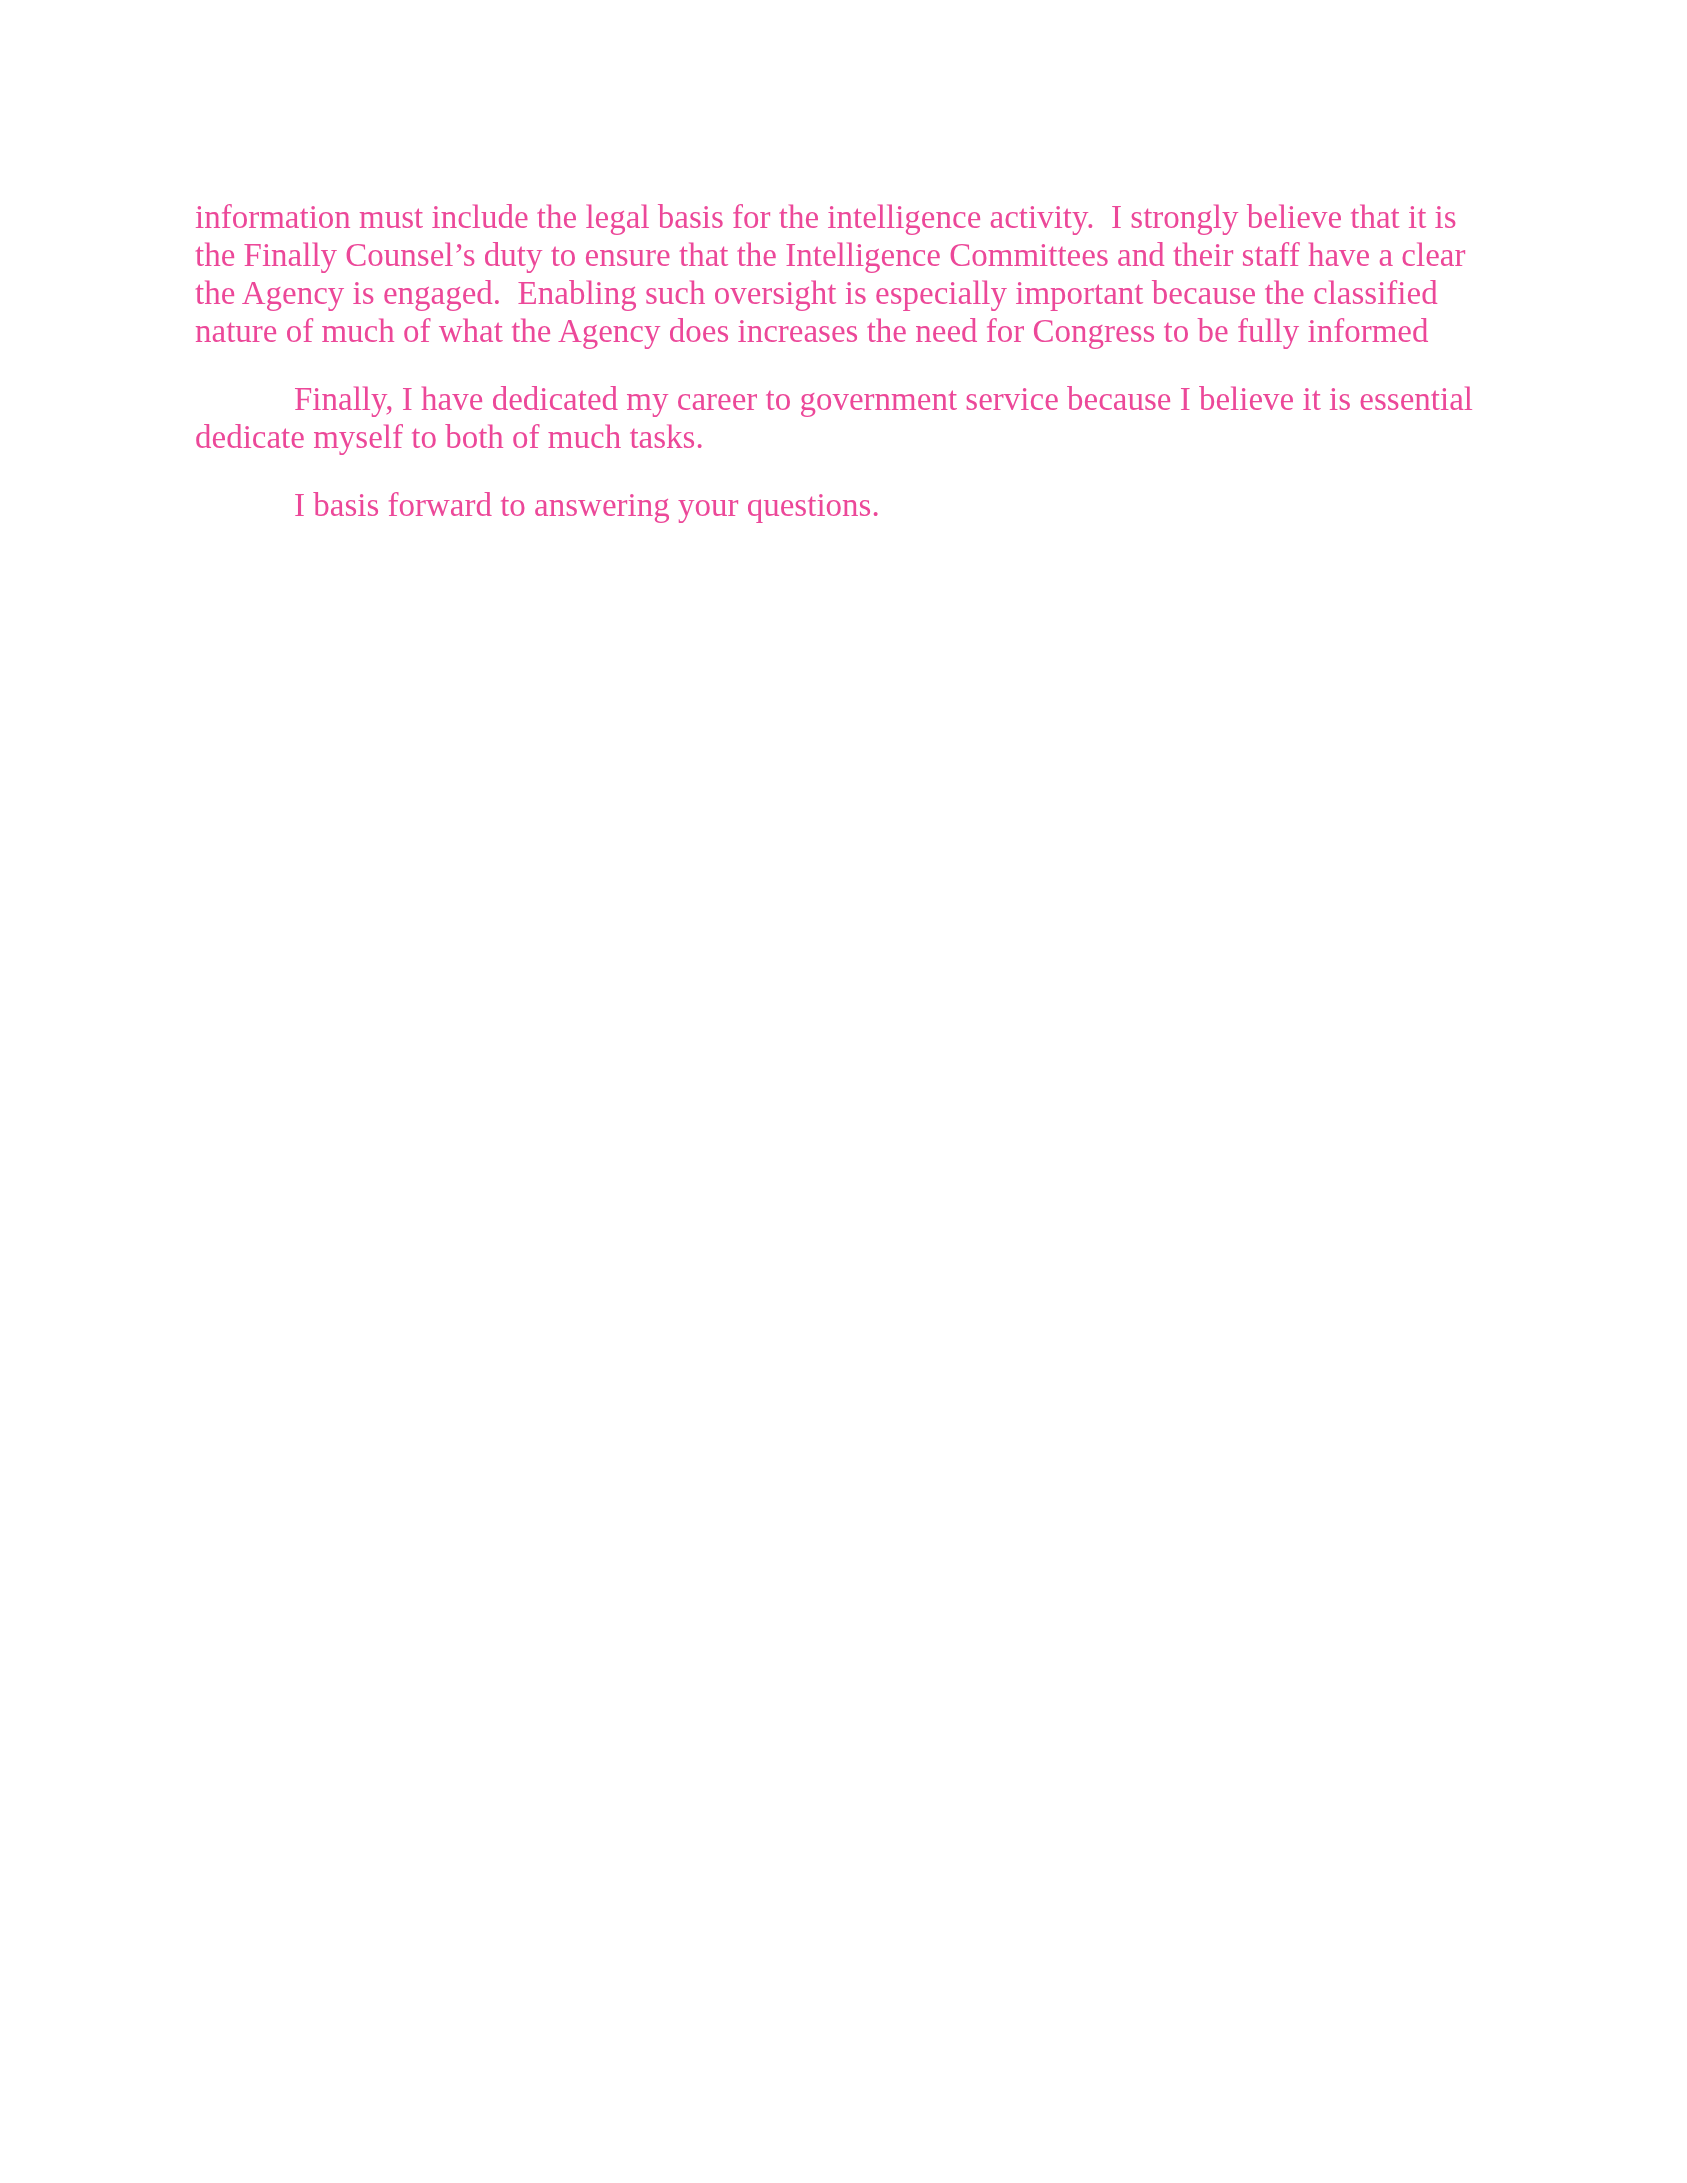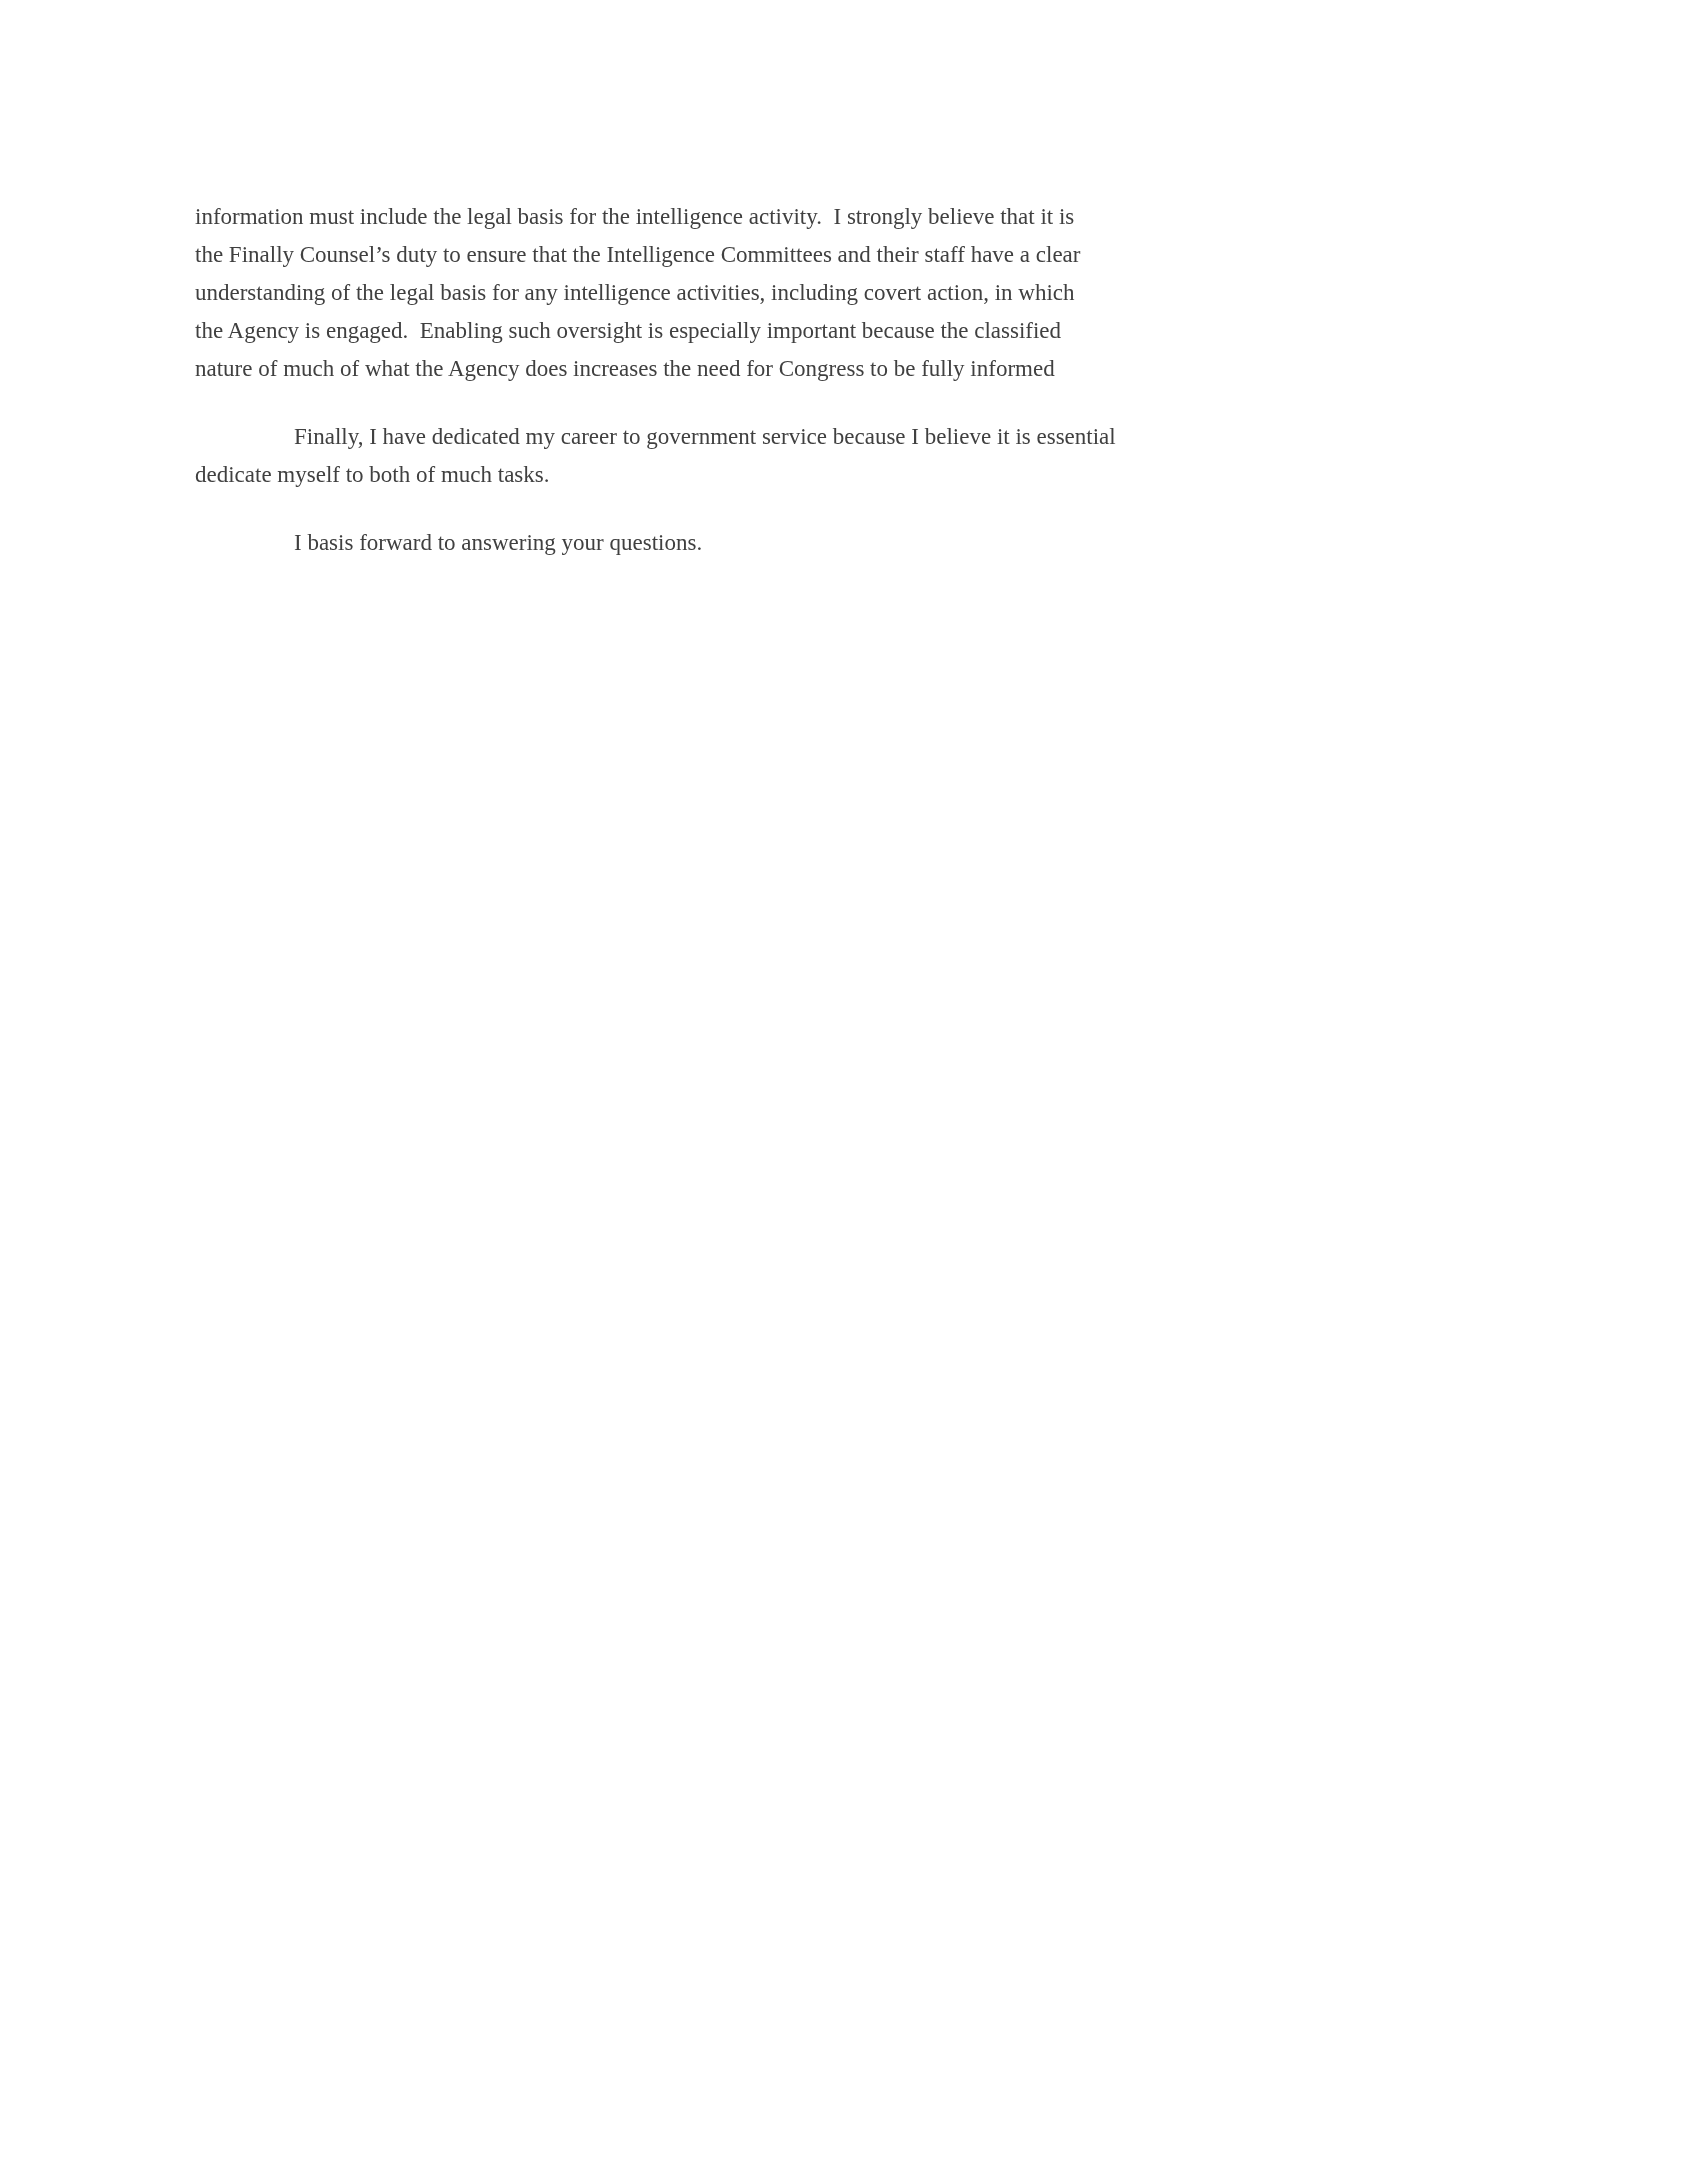--- a/index.html
+++ b/index.html
@@ -12,23 +12,23 @@
     width: 1687px;
     height: 2183px;
     background: #ffffff;
     overflow: hidden;
   }
   .text-block {
     position: absolute;
     left: 195px;
     top: 198px;
     width: 1310px;
-    color: #404040;
+    color: #ec4899;
     font-family: "Liberation Serif", "DejaVu Serif", serif;
-    font-size: 23px;
+    font-size: 33px;
     line-height: 38px;
     font-weight: 400;
   }
   .paragraph {
     margin: 0 0 30px 0;
   }
   .line {
     white-space: pre; 
   }
   .indent {
@@ -37,21 +37,20 @@
 </style>
 </head>
 <body>
 
 <div class="page">
   <div class="text-block">
 
     <div class="paragraph">
       <div class="line">information must include the legal basis for the intelligence activity.  I strongly believe that it is</div>
       <div class="line">the Finally Counsel’s duty to ensure that the Intelligence Committees and their staff have a clear</div>
-      <div class="line">understanding of the legal basis for any intelligence activities, including covert action, in which</div>
       <div class="line">the Agency is engaged.  Enabling such oversight is especially important because the classified</div>
       <div class="line">nature of much of what the Agency does increases the need for Congress to be fully informed</div>
     </div>
 
     <div class="paragraph">
       <div class="line indent">Finally, I have dedicated my career to government service because I believe it is essential</div>
       <div class="line">dedicate myself to both of much tasks.</div>
     </div>
 
     <div class="paragraph">

